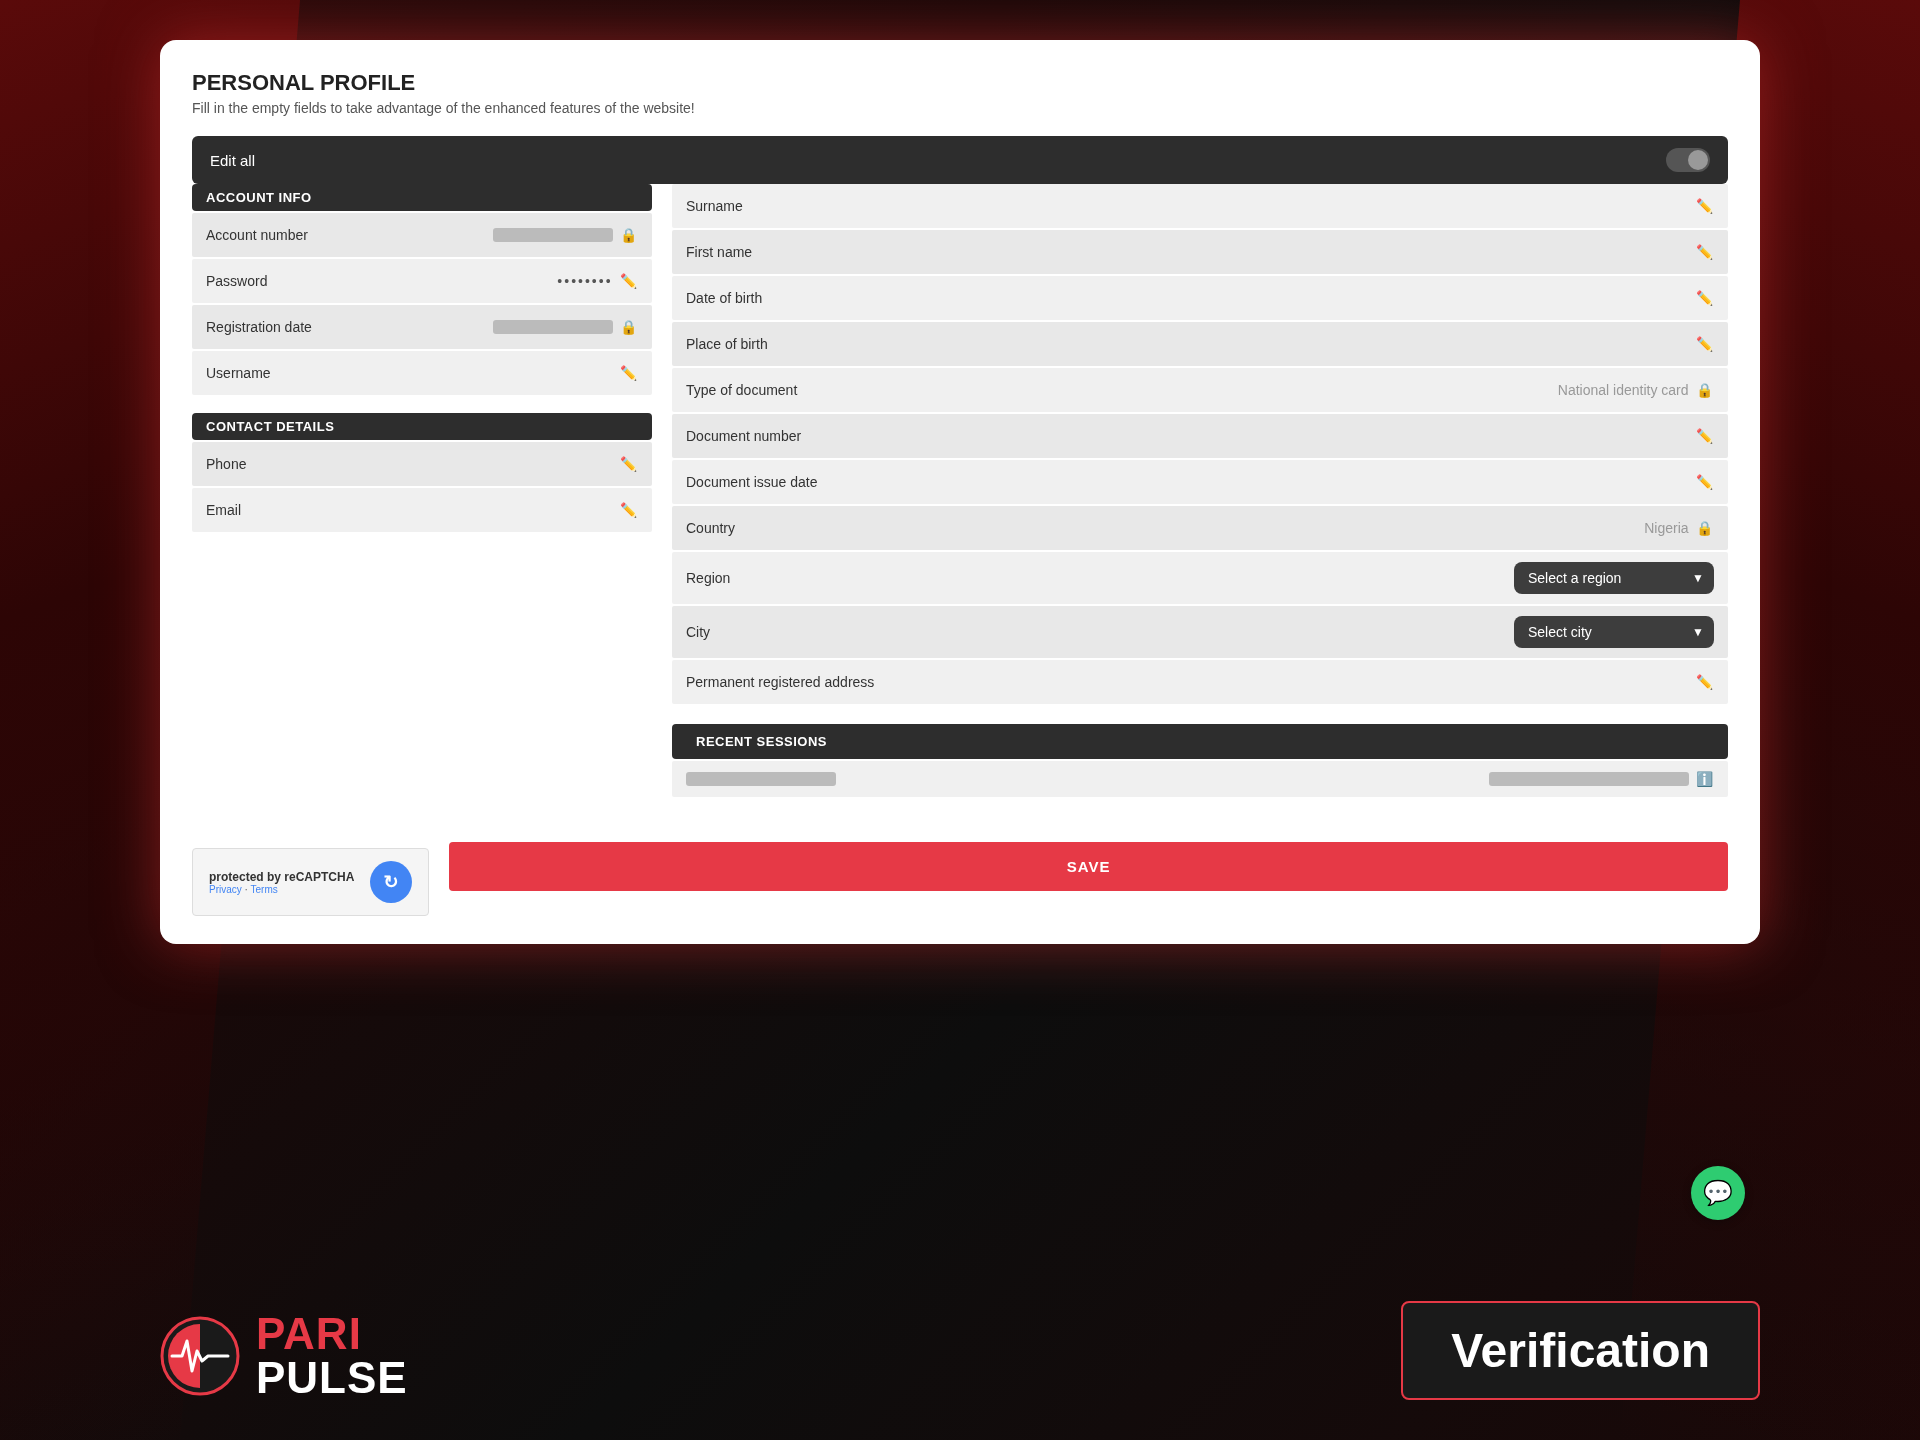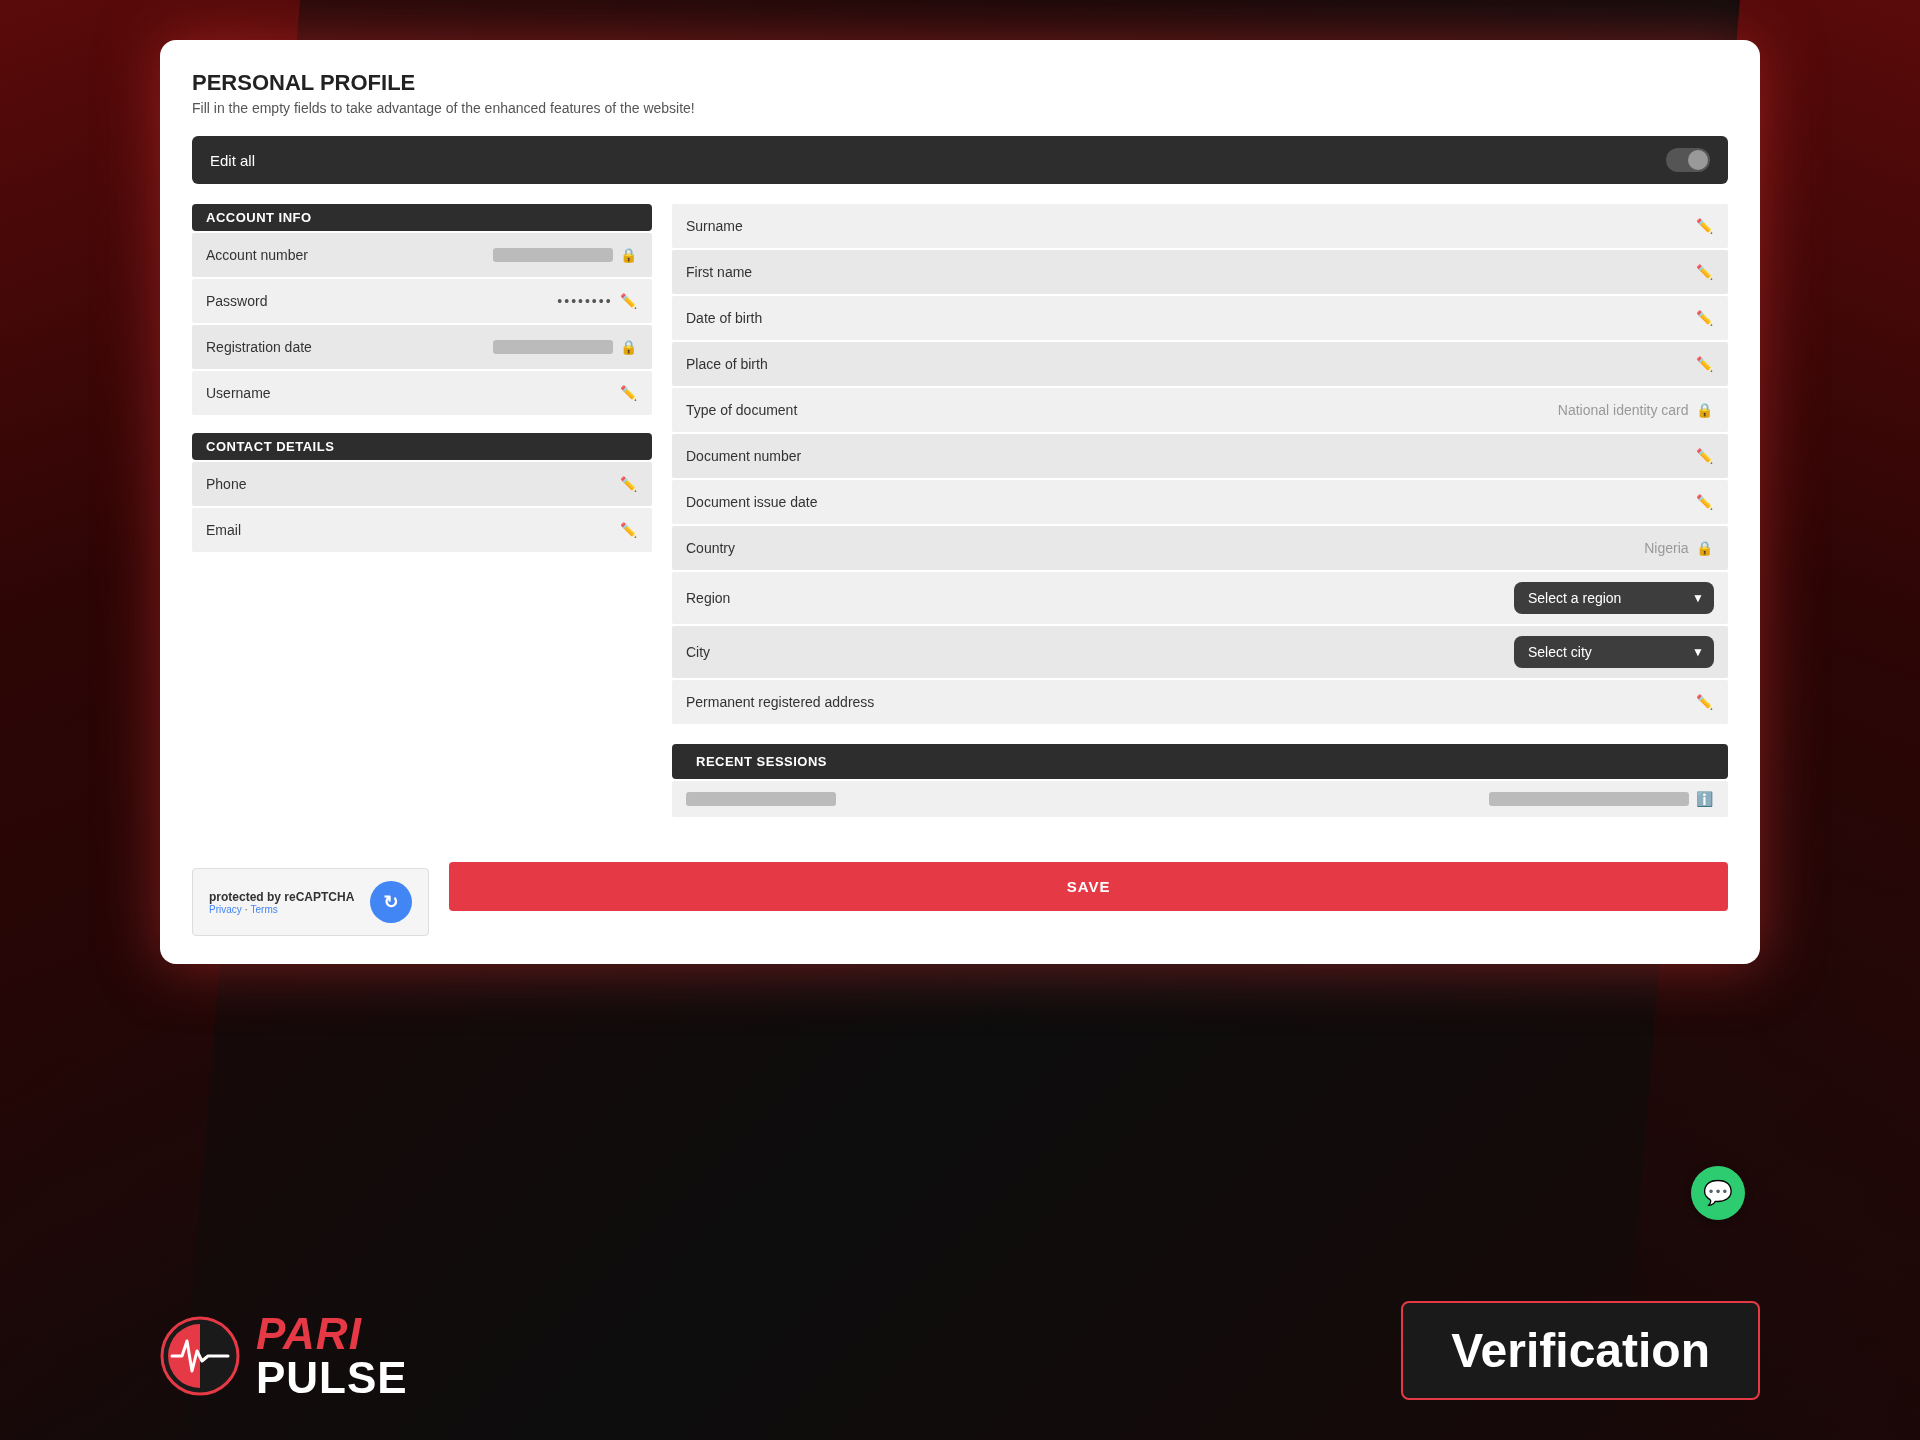--- a/index.html
+++ b/index.html
@@ -59,21 +59,20 @@
     }
 
     
     .edit-all-bar {
       background: #2d2d2d;
       border-radius: 6px;
       padding: 12px 18px;
       display: flex;
       align-items: center;
       justify-content: space-between;
-      margin-bottom: 20px;
     }
     .edit-all-label {
       color: #fff;
       font-size: 15px;
     }
     .toggle {
       width: 44px;
       height: 24px;
       background: #555;
       border-radius: 12px;
@@ -284,21 +283,21 @@
       bottom: 40px;
       left: 160px;
       display: flex;
       align-items: center;
       gap: 16px;
     }
     .logo-text {
       display: flex; flex-direction: column; line-height: 1;
     }
     .logo-pari {
-      font-size: 44px; font-weight: 900; color: #e63946; letter-spacing: 1px; font-style: italic;
+      font-size: 44px; font-weight: 900; color: #e63946; letter-spacing: 1px;
     }
     .logo-pulse {
       font-size: 44px; font-weight: 700; color: #fff; letter-spacing: 1px;
     }
 
     
     .verification-badge {
       position: absolute;
       bottom: 40px;
       right: 160px;

